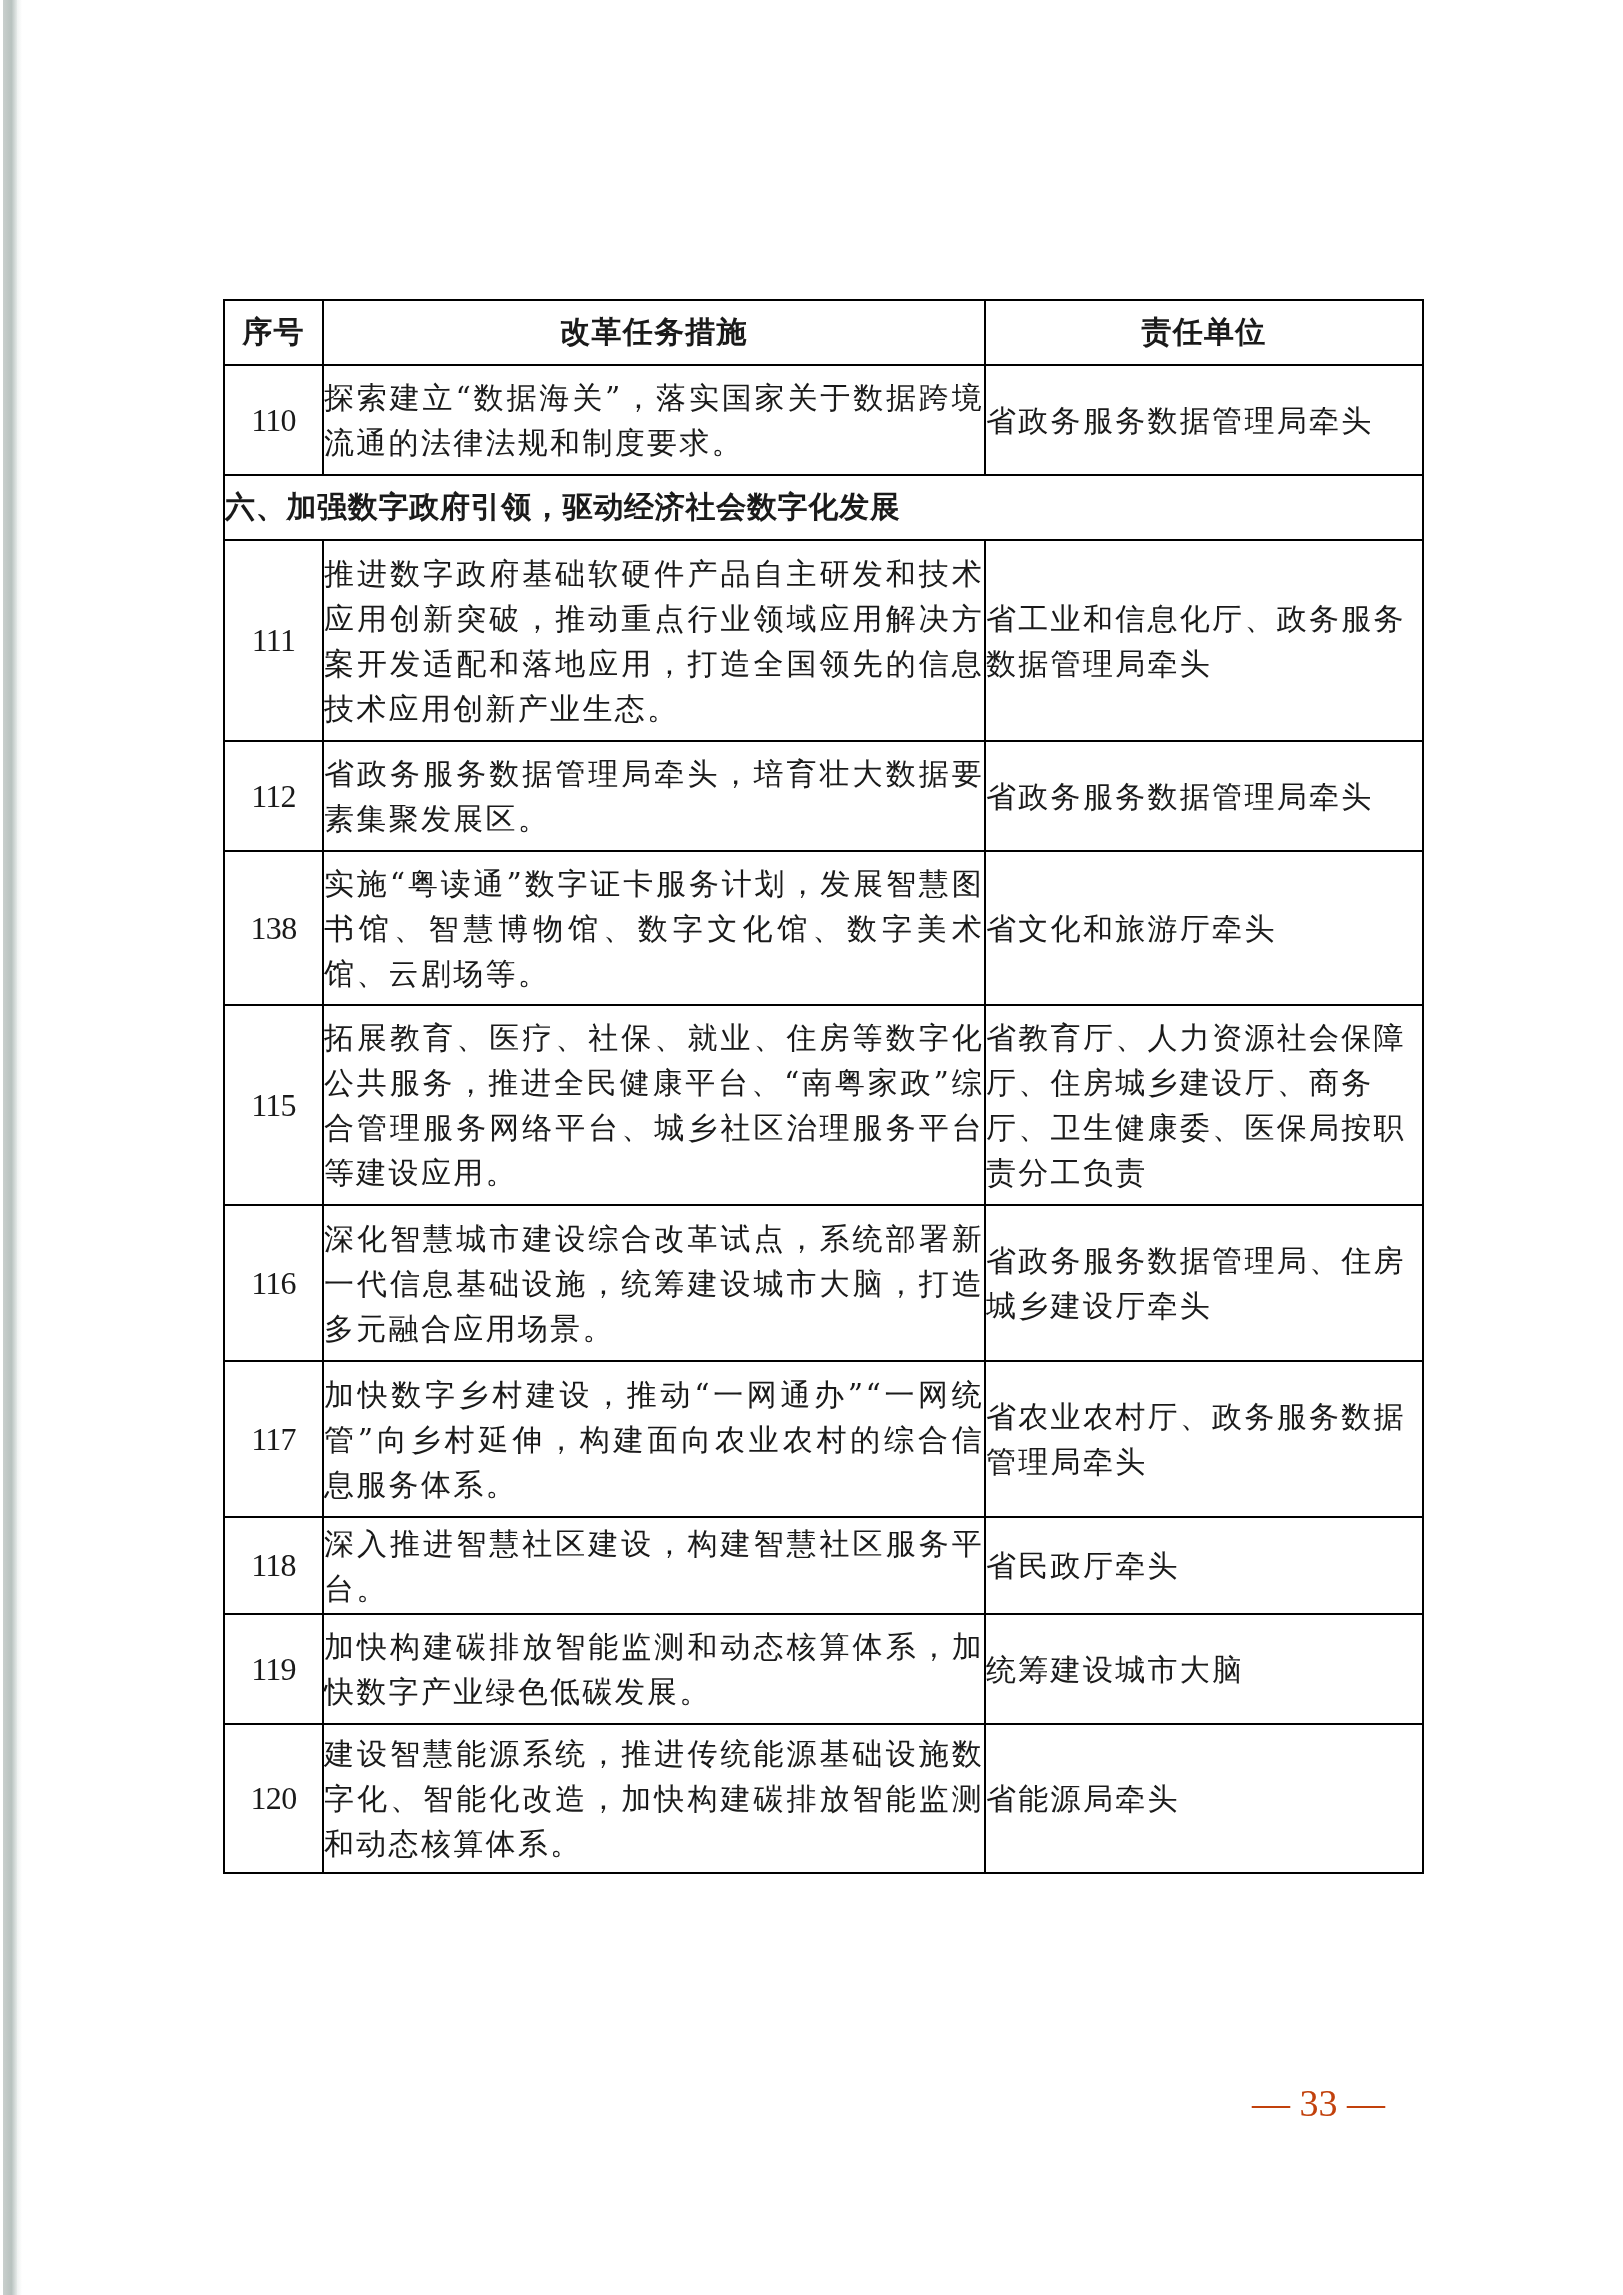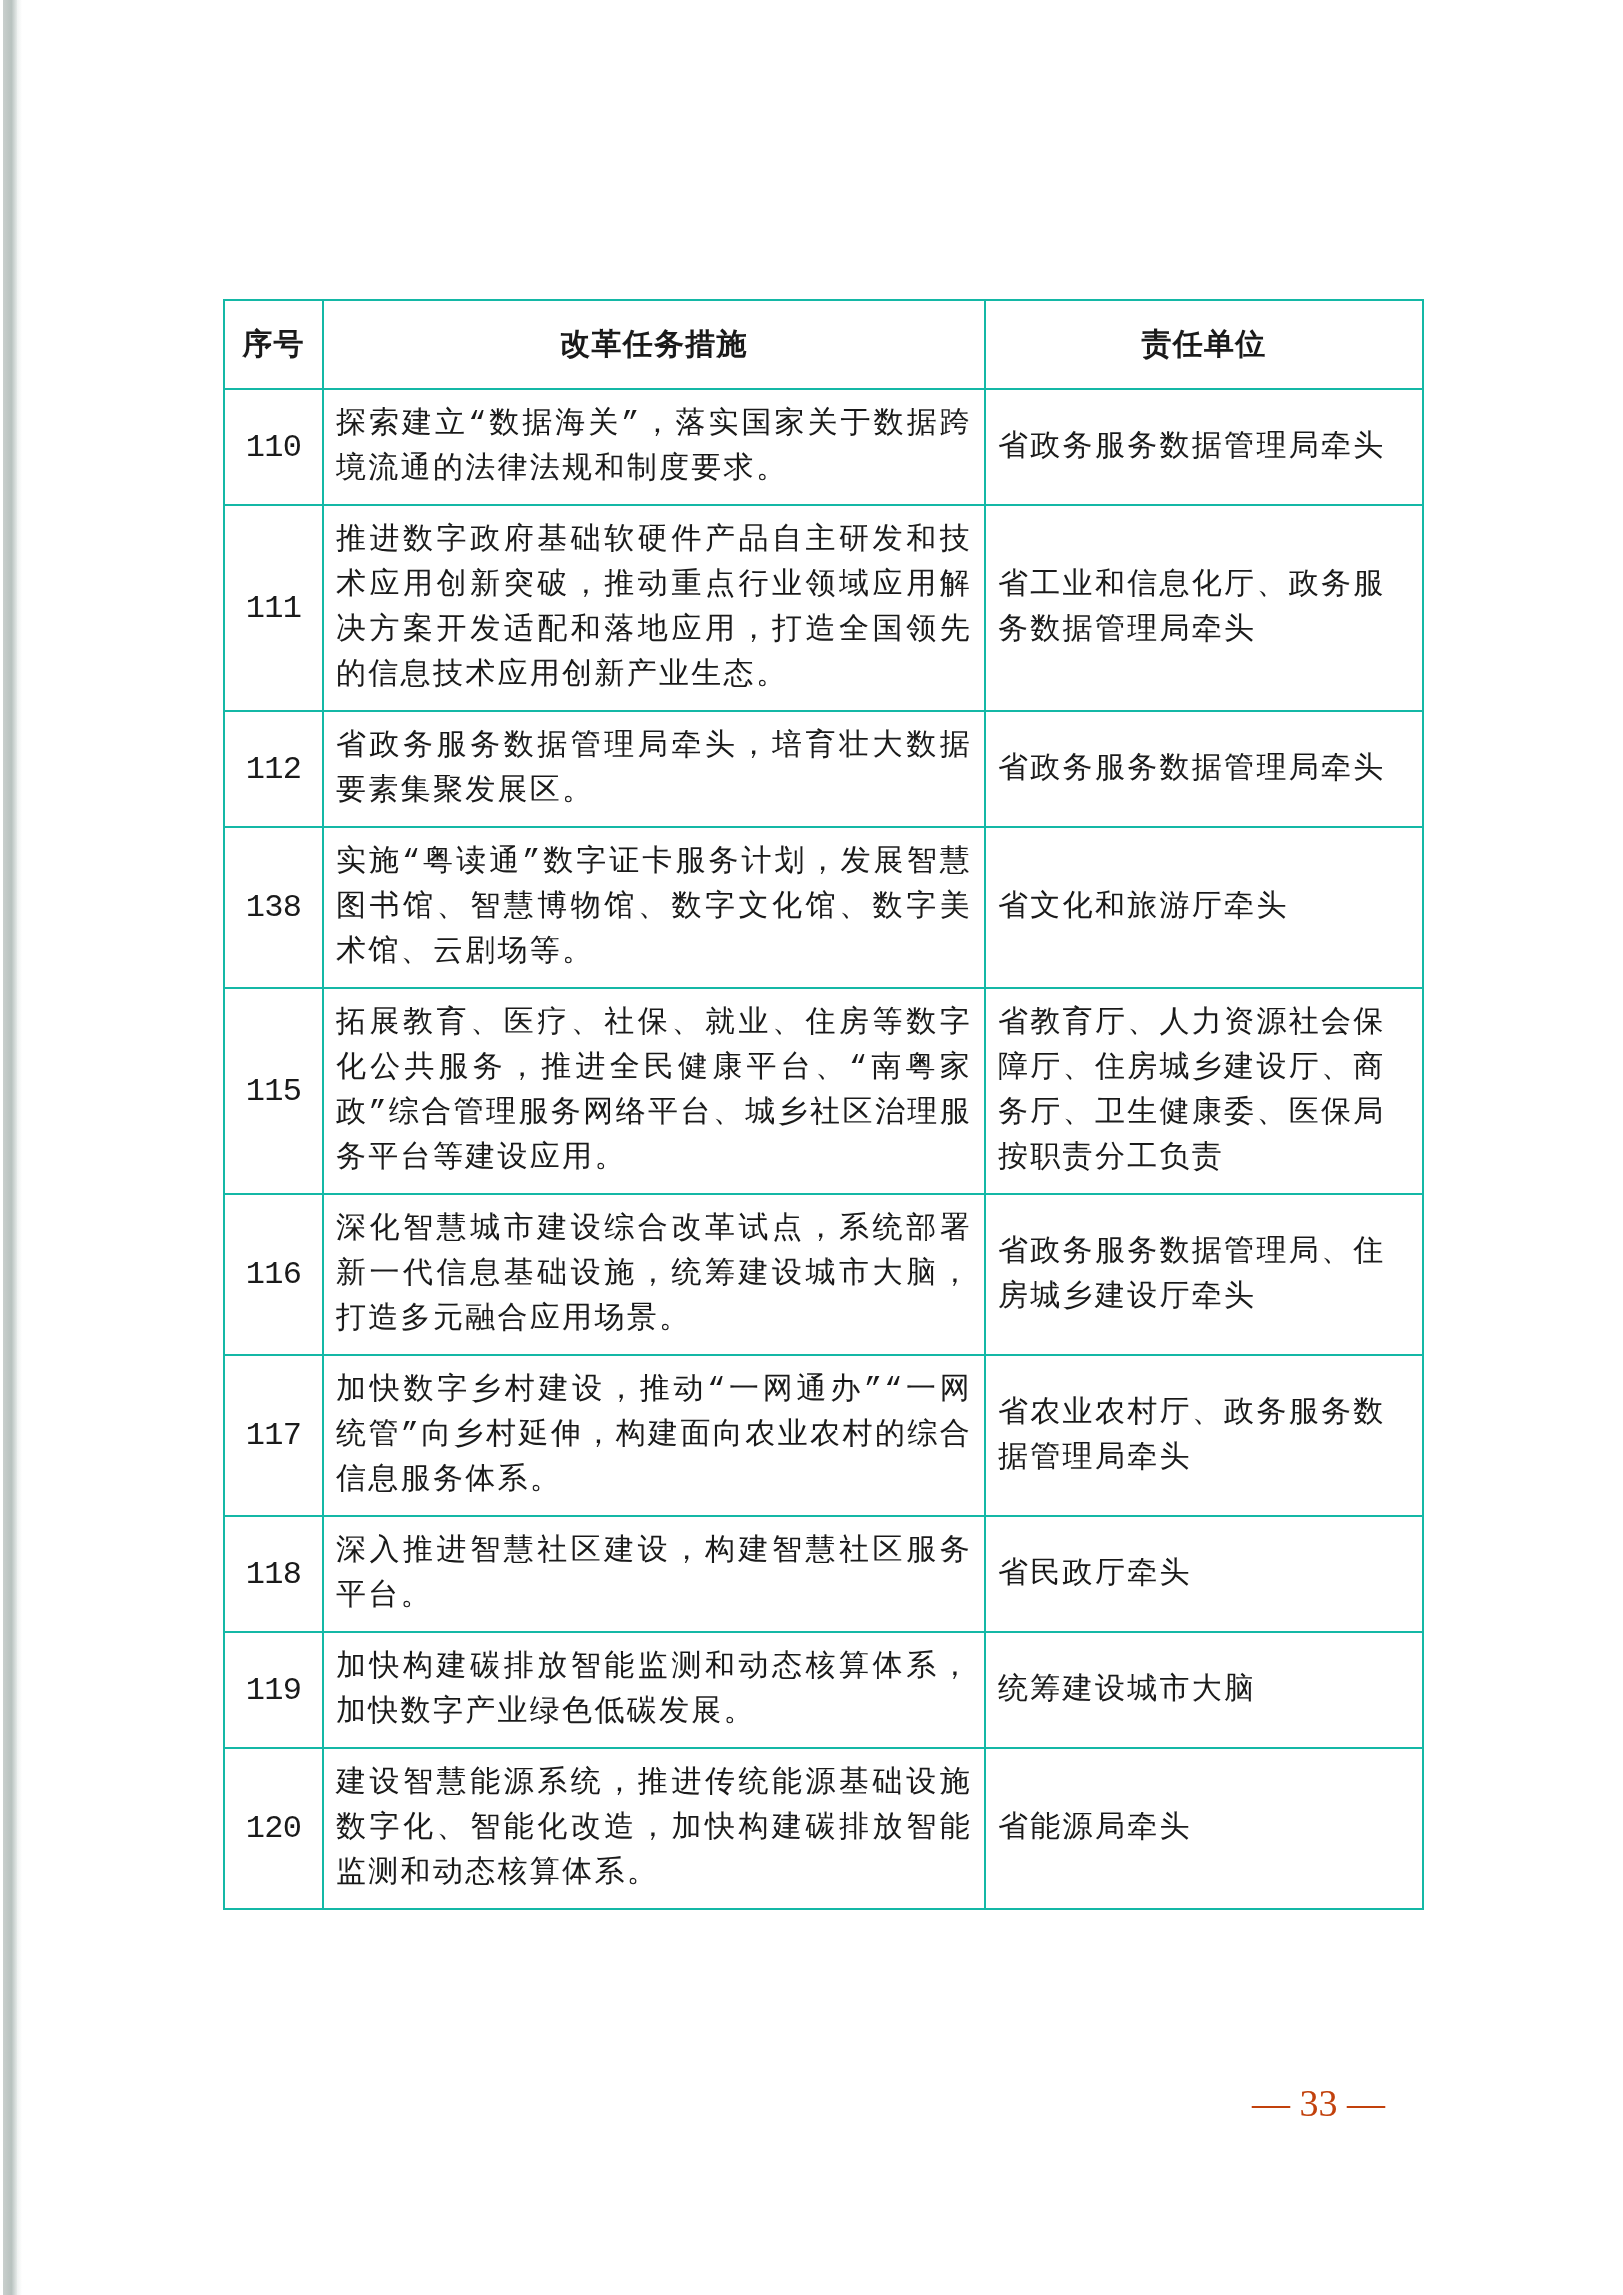--- a/index.html
+++ b/index.html
@@ -17,24 +17,23 @@
     position: absolute; left: 17px; top: 0; width: 5.3px; height: 2295px;
     background: linear-gradient(to right, #eef1f0, #ffffff);
   }
   table.reform {
     position: absolute; left: 223px; top: 299px;
     width: 1198px;
     border-collapse: collapse;
     table-layout: fixed;
   }
   table.reform td, table.reform th {
-    border: 2px solid #14b8a6;
-    padding: 12px;
+    border: 2px solid #000000;
+    padding: 0;
     vertical-align: middle;
-    font-family: Liberation Mono, monospace;
   }
   col.c-no { width: 99px; }
   col.c-task { width: 662px; }
   col.c-unit { width: 438px; }
   th {
     height: 63px;
     font-family: "DejaVu Sans", "Liberation Sans", sans-serif;
     font-weight: bold;
     font-size: 30px;
     text-align: center;
@@ -93,20 +92,23 @@
       <th>改革任务措施</th>
       <th>责任单位</th>
     </tr>
   </thead>
   <tbody>
     <tr style="height:110px">
       <td class="no">110</td>
       <td class="task">探索建立“数据海关”，落实国家关于数据跨境流通的法律法规和制度要求。</td>
       <td class="unit">省政务服务数据管理局牵头</td>
     </tr>
+    <tr>
+      <td class="section" colspan="3">六、加强数字政府引领，驱动经济社会数字化发展</td>
+    </tr>
     <tr style="height:201px">
       <td class="no">111</td>
       <td class="task">推进数字政府基础软硬件产品自主研发和技术应用创新突破，推动重点行业领域应用解决方案开发适配和落地应用，打造全国领先的信息技术应用创新产业生态。</td>
       <td class="unit">省工业和信息化厅、政务服务数据管理局牵头</td>
     </tr>
     <tr style="height:110px">
       <td class="no">112</td>
       <td class="task">省政务服务数据管理局牵头，培育壮大数据要素集聚发展区。</td>
       <td class="unit">省政务服务数据管理局牵头</td>
     </tr>

